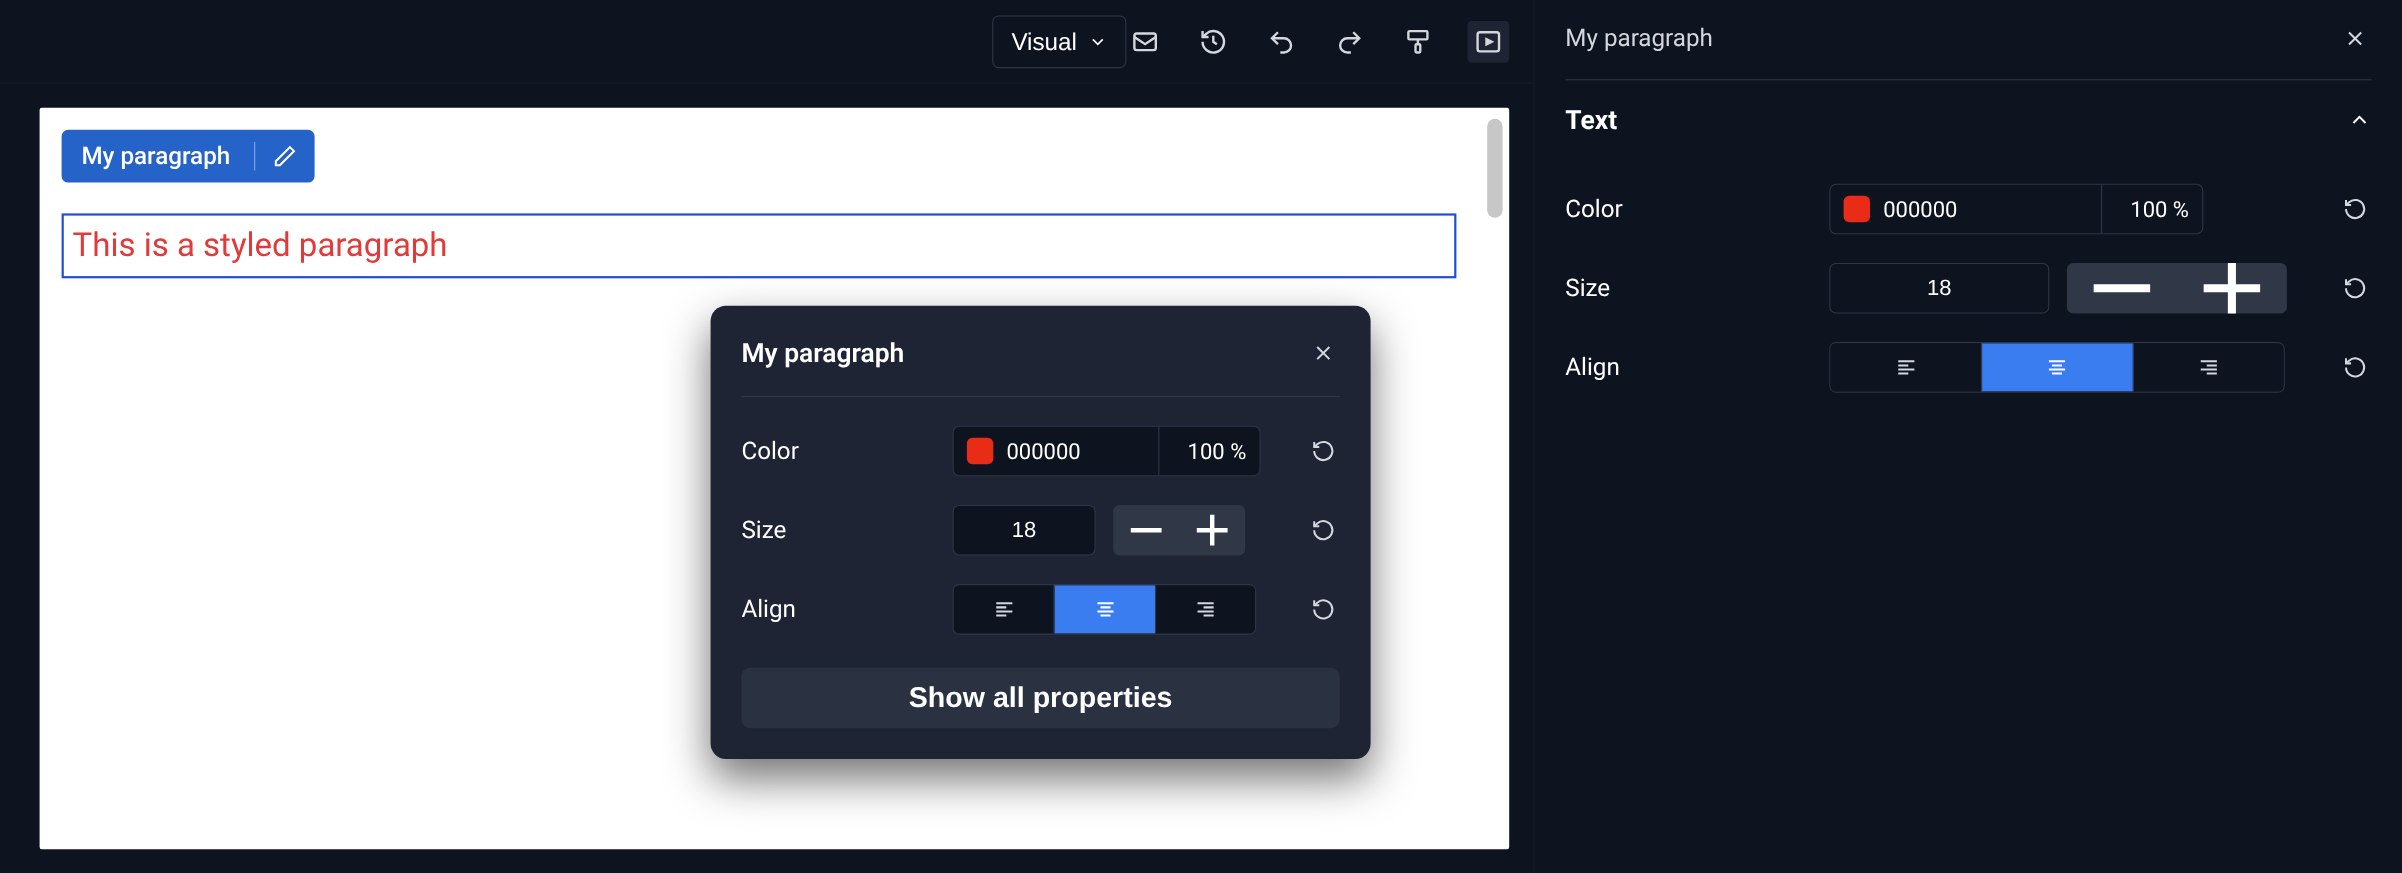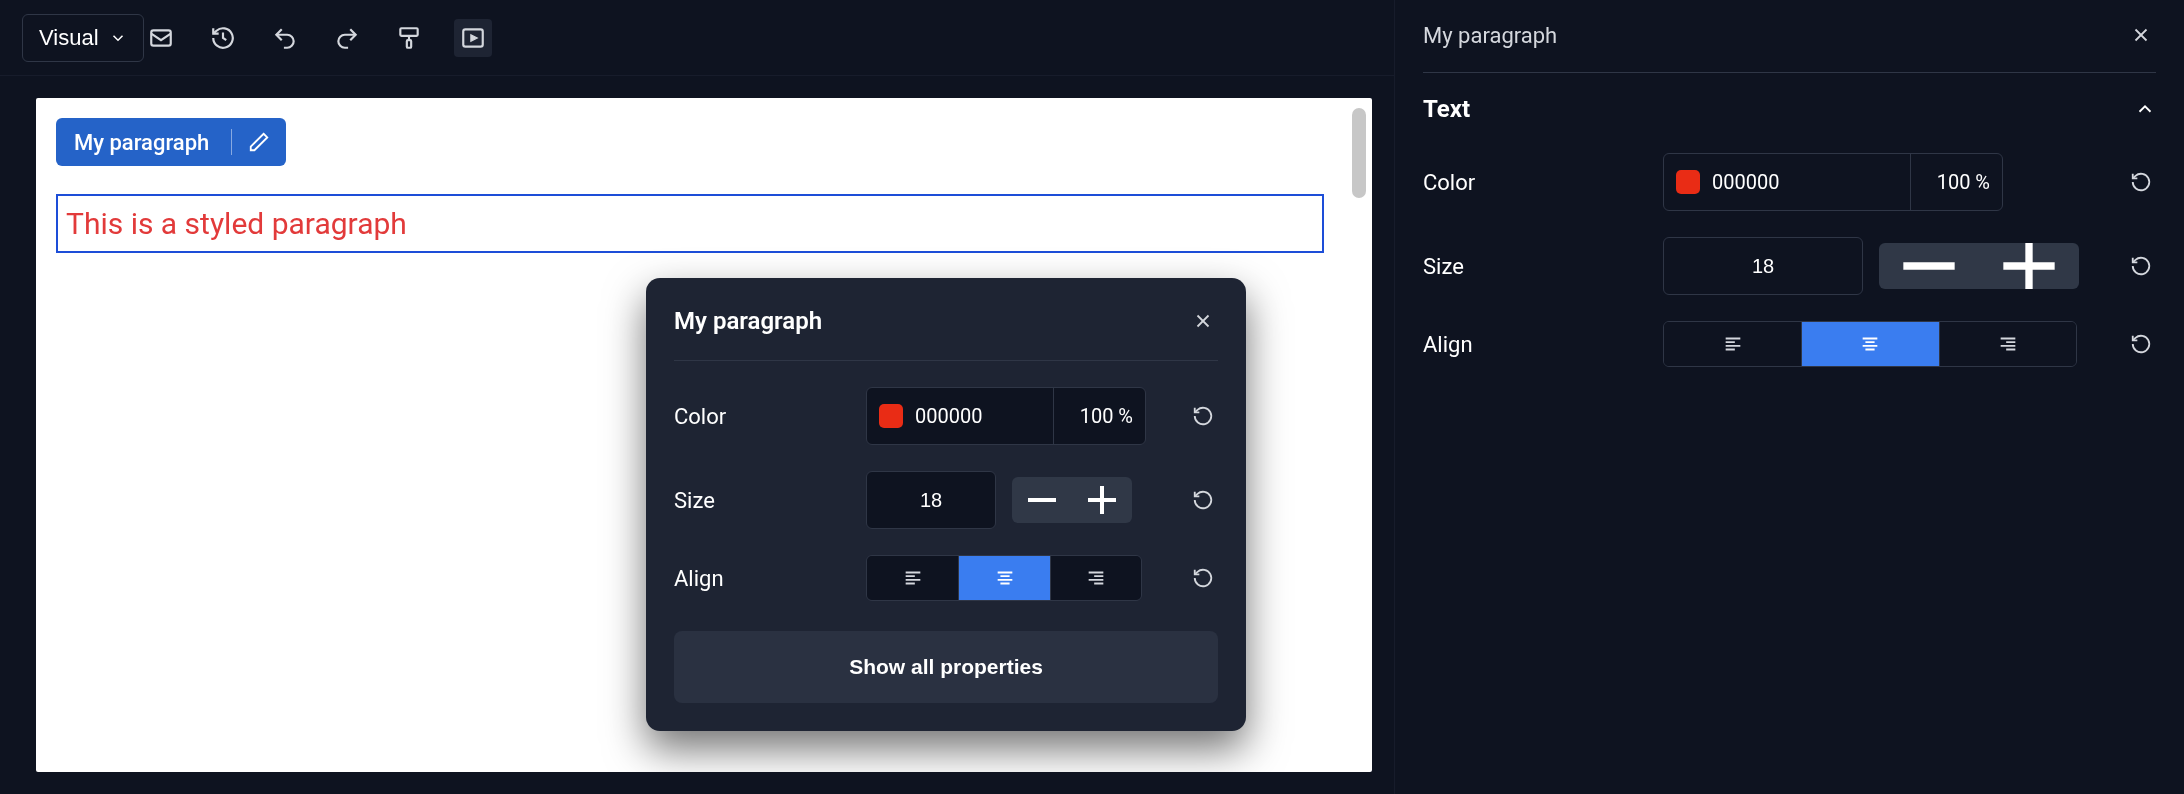--- a/index.html
+++ b/index.html
@@ -35,21 +35,21 @@
   .editor{
     flex:1;
     display:flex;
     flex-direction:column;
     min-width:0;
   }
   .toolbar{
     height:76px;
     display:flex;
     align-items:center;
-    justify-content:flex-start;
+    justify-content:flex-end;
     padding:0 22px;
     border-bottom:1px solid var(--bg-1);
   }
   .mode-btn{
     display:flex;
     align-items:center;
     gap:10px;
     border:1px solid var(--border);
     border-radius:6px;
     padding:10px 16px;
@@ -183,21 +183,21 @@
   }
   .reset-btn{margin-left:auto;}
   .reset-btn svg{width:22px;height:22px;}
 
   .field{
     background:var(--bg-0);
     border:1px solid var(--border);
     border-radius:6px;
     color:var(--text);
     font-size:20px;
-    height:58px;
+    height:46px;
     display:flex;
     align-items:center;
   }
   .color-field{
     padding:0 12px;
     gap:12px;
   }
   .color-field .swatch{
     width:24px;height:24px;border-radius:5px;background:var(--swatch);
   }
@@ -239,23 +239,23 @@
   .seg-btn + .seg-btn{border-left:1px solid var(--border);}
   .seg-btn.active{background:var(--accent-blue-light);color:#fff;}
   .seg-btn svg{width:22px;height:22px;}
 
   .show-all{
     display:block;
     width:100%;
     background:var(--bg-3);
     border:none;
     color:var(--text);
-    font-size:21px;
+    font-size:26px;
     font-weight:600;
-    padding:24px;
+    padding:12px;
     border-radius:8px;
     cursor:pointer;
   }
 
   
   .sidebar{
     width:790px;
     border-left:1px solid var(--bg-1);
     background:var(--bg-0);
     padding:20px 28px;
@@ -269,21 +269,21 @@
     padding-bottom:22px;
     border-bottom:1px solid var(--border);
     margin-bottom:22px;
   }
   .section-head{
     display:flex;
     align-items:center;
     justify-content:space-between;
     font-size:24px;
     font-weight:700;
-    margin-bottom:30px;
+    margin-bottom:44px;
   }
   .sidebar .prop-label{width:240px;}
   .sidebar .color-field{width:340px;}
   .sidebar .size-input{width:200px;}
   .sidebar .stepper button{width:100px;}
   .sidebar .seg-btn{width:138px;}
 </style>
 </head>
 <body>
 

